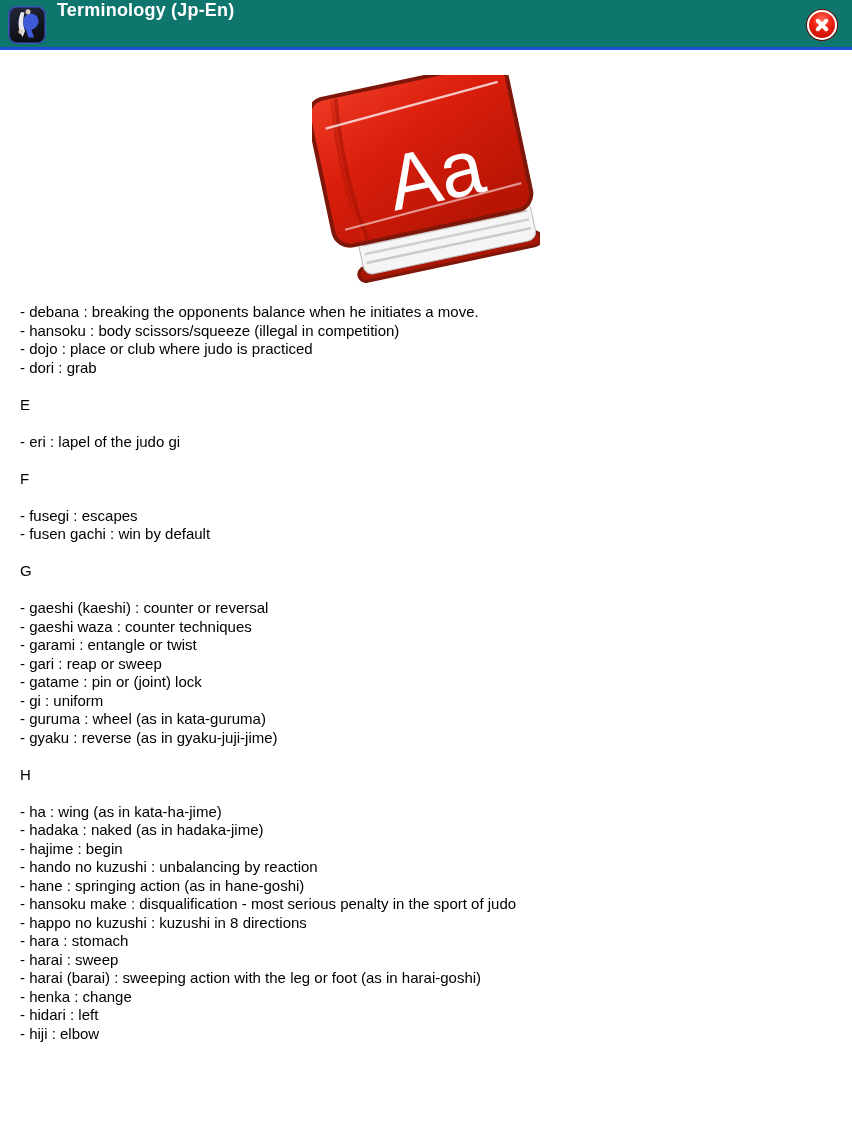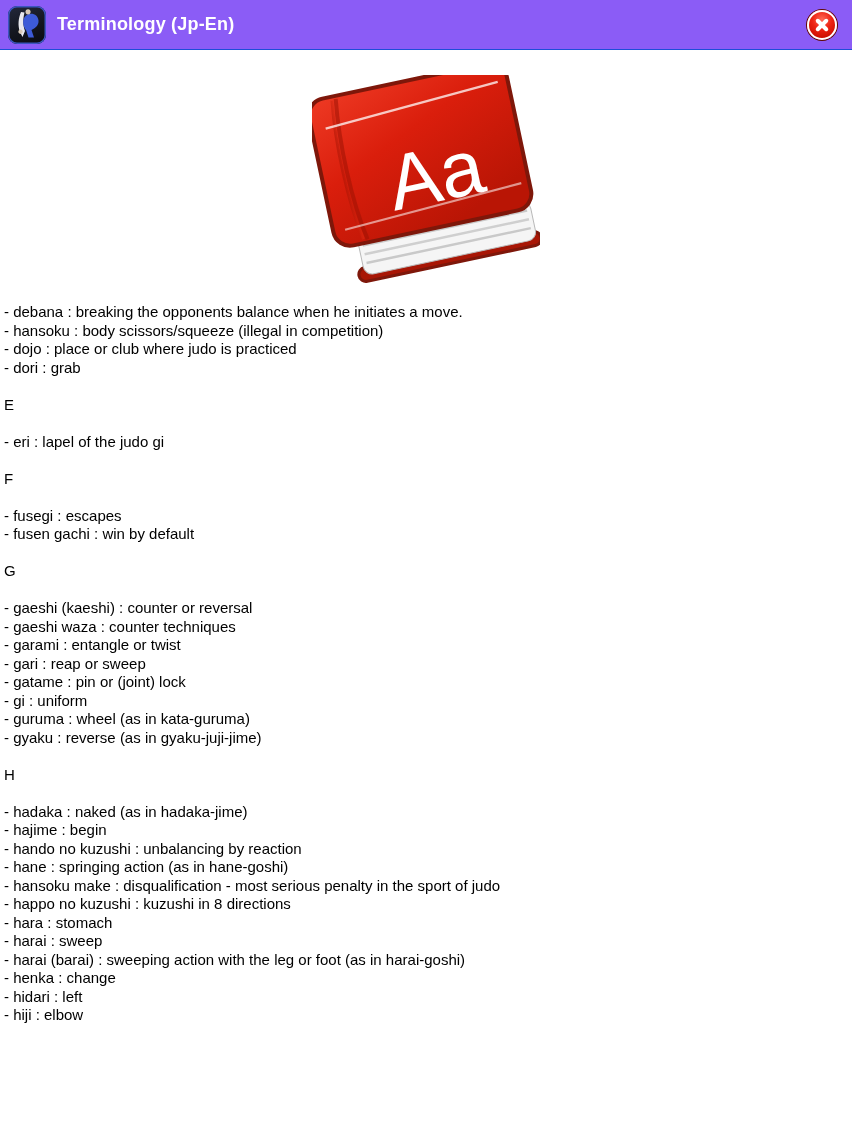--- a/index.html
+++ b/index.html
@@ -1,23 +1,23 @@
 <!DOCTYPE html>
 <html><head>
 <meta charset="utf-8">
 <style>
   * { margin:0; padding:0; box-sizing:border-box; }
   html,body { width:852px; height:1136px; background:#fff; overflow:hidden;
               font-family:"Liberation Sans", sans-serif; }
 
   
   .navbar {
-    position:relative; width:852px; height:50px; background:#8b5cf6;
-    border-bottom:1px solid #1d4ed8;
-    display:flex; align-items:center;
+    position:relative; width:852px; height:50px; background:#0f766e;
+    border-bottom:3px solid #1d4ed8;
+    display:flex; align-items:flex-start;
   }
   .app-icon {
     position:absolute; left:8px; top:6px; width:38px; height:38px;
     border-radius:9px; overflow:hidden;
     background:linear-gradient(160deg,#23293c 0%,#14161f 55%,#0a0b10 100%);
     box-shadow:0 0 0 1.5px #3b55c0 inset;
   }
   .app-icon svg { width:100%; height:100%; display:block; }
   .navbar-title {
     color:#fff; font-size:18px; font-weight:bold; letter-spacing:.2px;
@@ -36,21 +36,21 @@
   }
   .close-btn .bar.b1 { transform:translate(-50%,-50%) rotate(45deg); }
   .close-btn .bar.b2 { transform:translate(-50%,-50%) rotate(-45deg); }
 
   
   .content { position:relative; width:852px; height:1086px; background:#fff; }
   .book-wrap { width:228px; height:215px; margin:25px auto 0 auto; }
   .book-wrap svg { width:100%; height:100%; display:block; }
 
   .glossary {
-    margin-top:13px; padding-left:4px;
+    margin-top:13px; padding-left:20px;
     font-size:15px; line-height:18.5px; color:#000;
   }
   .glossary .block { margin-bottom:18.5px; }
   .glossary .letter { }
   .glossary .entry { white-space:nowrap; }
 </style>
 </head>
 <body>
 
 <header class="navbar">
@@ -130,20 +130,21 @@
         <div class="entry">- gaeshi waza : counter techniques</div>
         <div class="entry">- garami : entangle or twist</div>
         <div class="entry">- gari : reap or sweep</div>
         <div class="entry">- gatame : pin or (joint) lock</div>
         <div class="entry">- gi : uniform</div>
         <div class="entry">- guruma : wheel (as in kata-guruma)</div>
         <div class="entry">- gyaku : reverse (as in gyaku-juji-jime)</div>
       </div>
       <div class="letter block">H</div>
       <div class="block">
+        <div class="entry">- ha : wing (as in kata-ha-jime)</div>
         <div class="entry">- hadaka : naked (as in hadaka-jime)</div>
         <div class="entry">- hajime : begin</div>
         <div class="entry">- hando no kuzushi : unbalancing by reaction</div>
         <div class="entry">- hane : springing action (as in hane-goshi)</div>
         <div class="entry">- hansoku make : disqualification - most serious penalty in the sport of judo</div>
         <div class="entry">- happo no kuzushi : kuzushi in 8 directions</div>
         <div class="entry">- hara : stomach</div>
         <div class="entry">- harai : sweep</div>
         <div class="entry">- harai (barai) : sweeping action with the leg or foot (as in harai-goshi)</div>
         <div class="entry">- henka : change</div>

